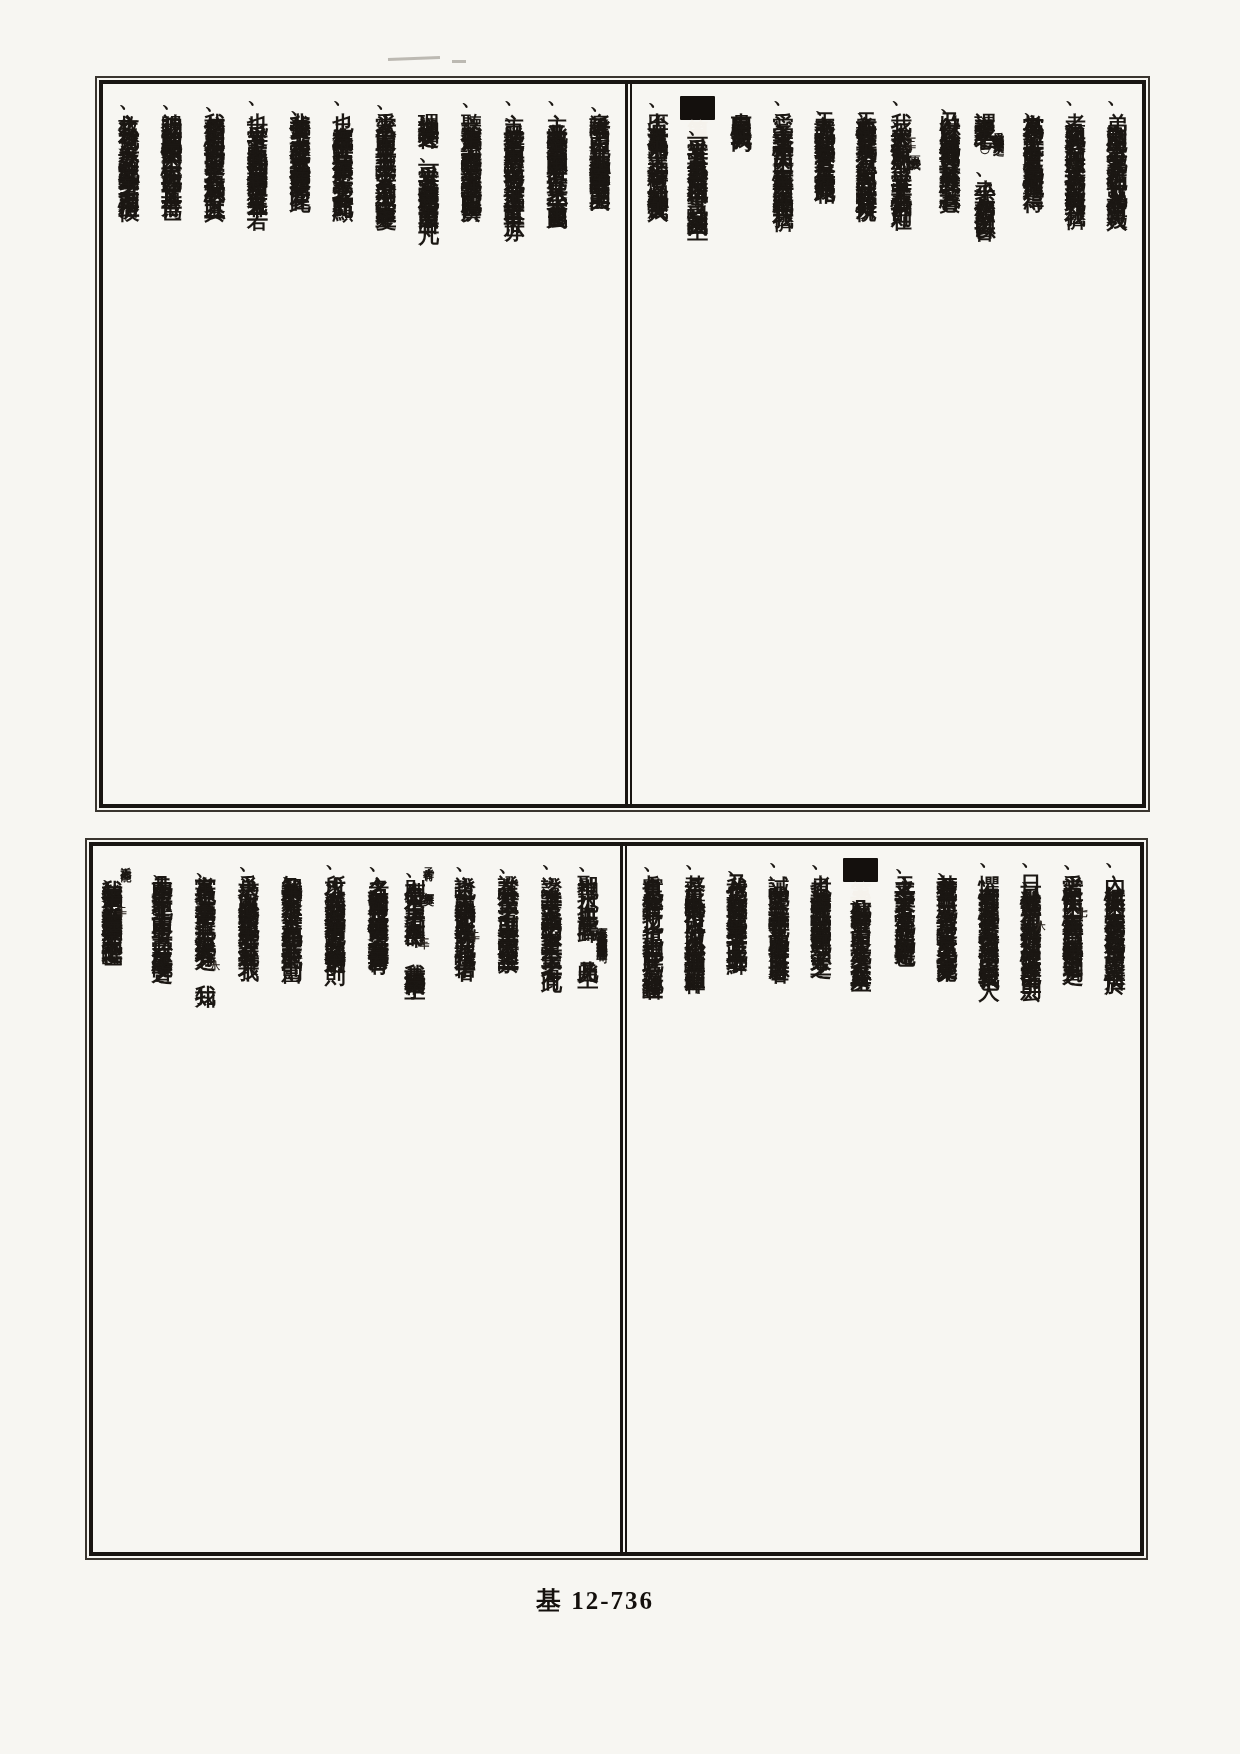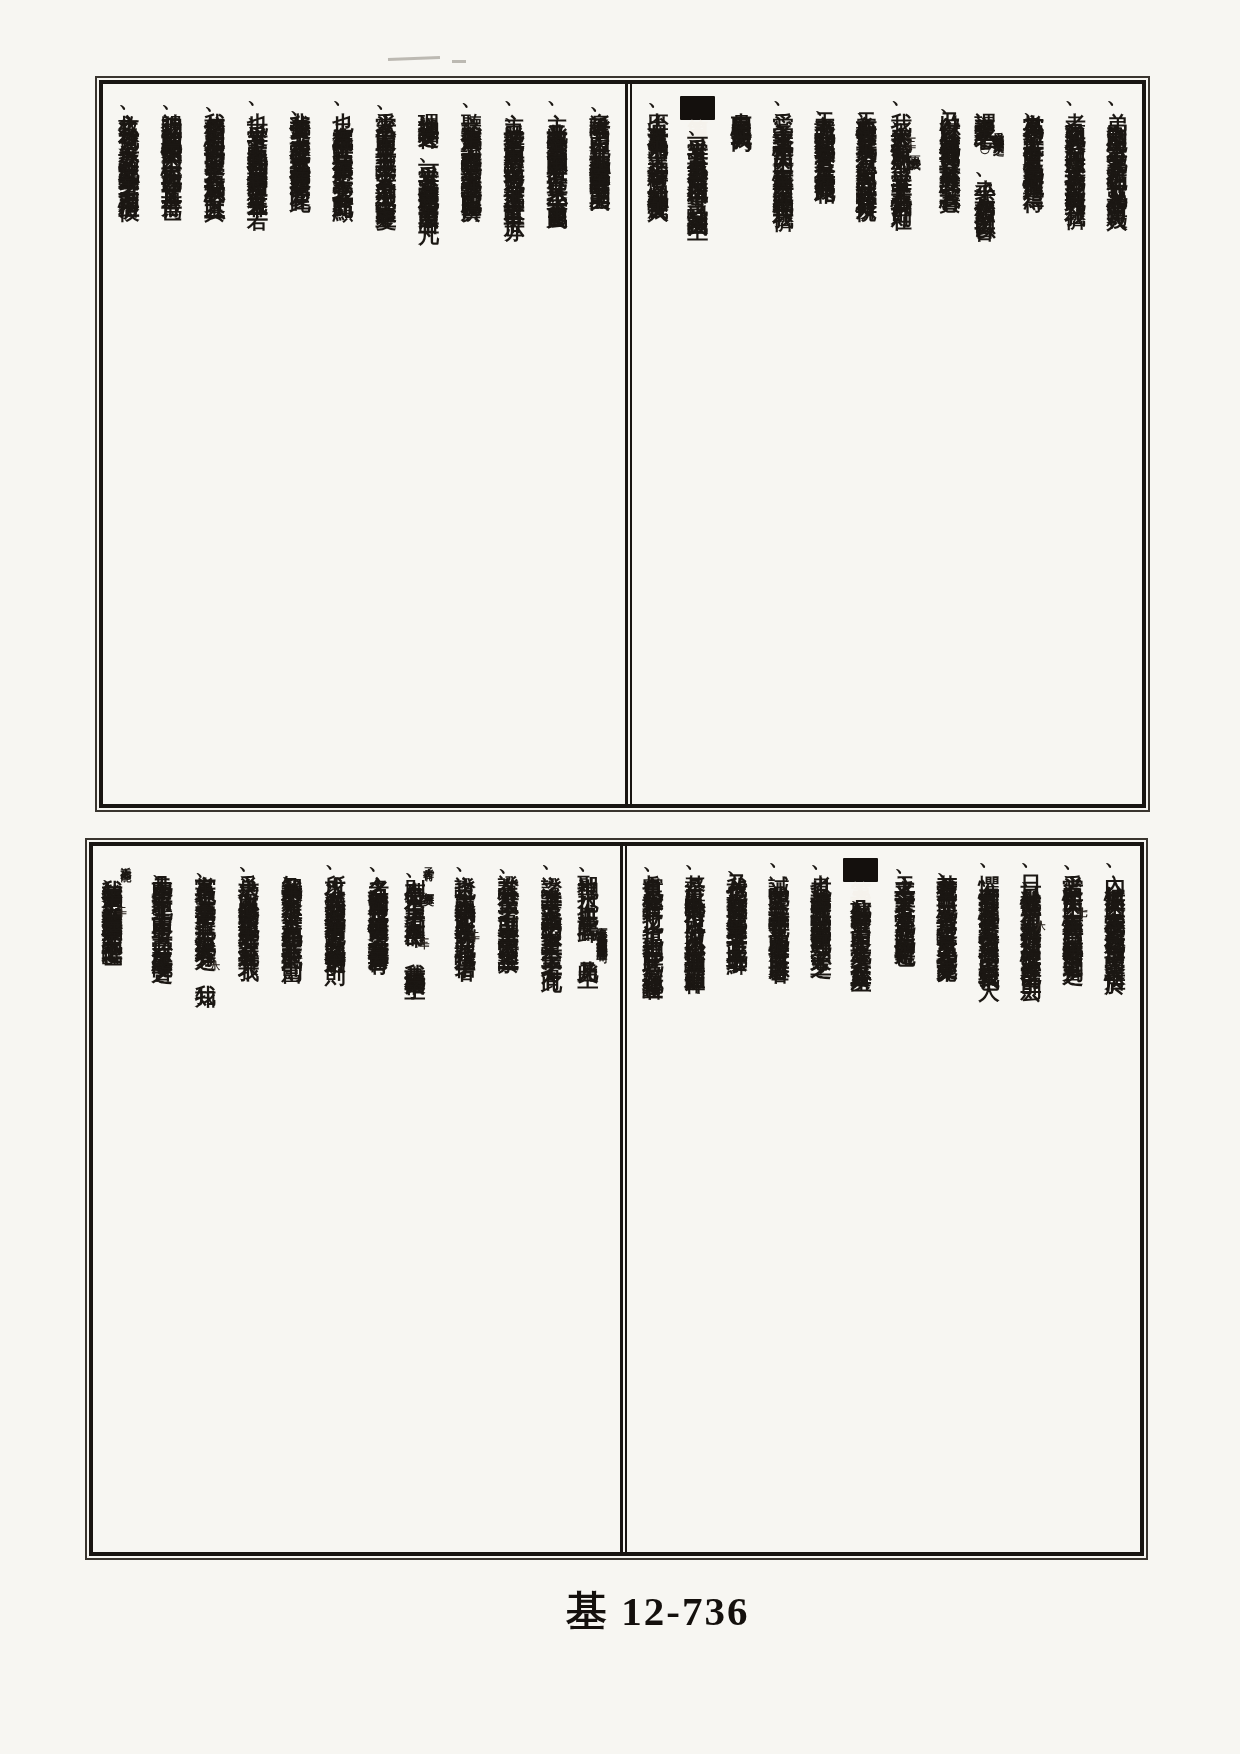--- a/index.html
+++ b/index.html
@@ -19,21 +19,21 @@
       letter-spacing:4px;border-radius:1px;}
   .n2{display:inline-block;width:30px;vertical-align:middle;letter-spacing:0;margin-block:2px;}
   .n2w{display:flex;flex-direction:row-reverse;justify-content:center;}
   .n2 .sc{writing-mode:vertical-rl;text-orientation:upright;width:14px;font-size:11px;
           line-height:13px;letter-spacing:1px;font-weight:bold;}
   .ns{display:inline-block;writing-mode:vertical-rl;text-orientation:upright;font-size:11px;
       line-height:12px;letter-spacing:1px;vertical-align:middle;margin-block:1px;font-weight:bold;}
   .vn{position:relative;display:inline-block;width:0;height:0;overflow:visible;}
   .vn i{position:absolute;font-style:normal;writing-mode:vertical-rl;text-orientation:upright;
         font-size:10px;line-height:10px;letter-spacing:0;left:4px;top:-18px;color:#2c2620;}
-  .footer{position:absolute;left:566px;top:1584px;font-size:41px;letter-spacing:2px;
+  .footer{position:absolute;left:536px;top:1584px;font-size:25px;letter-spacing:2px;
           font-weight:bold;color:#14100d;text-align:right;}
   .artifact{position:absolute;background:#8d877d;opacity:.55;}
 </style>
 </head>
 <body>
 
 <div class="artifact" style="left:388px;top:57px;width:52px;height:3px;transform:rotate(-2deg);"></div>
 <div class="artifact" style="left:452px;top:60px;width:14px;height:3px;"></div>
 <div class="artifact" style="left:800px;top:84px;width:22px;height:3px;opacity:.4;"></div>
 

